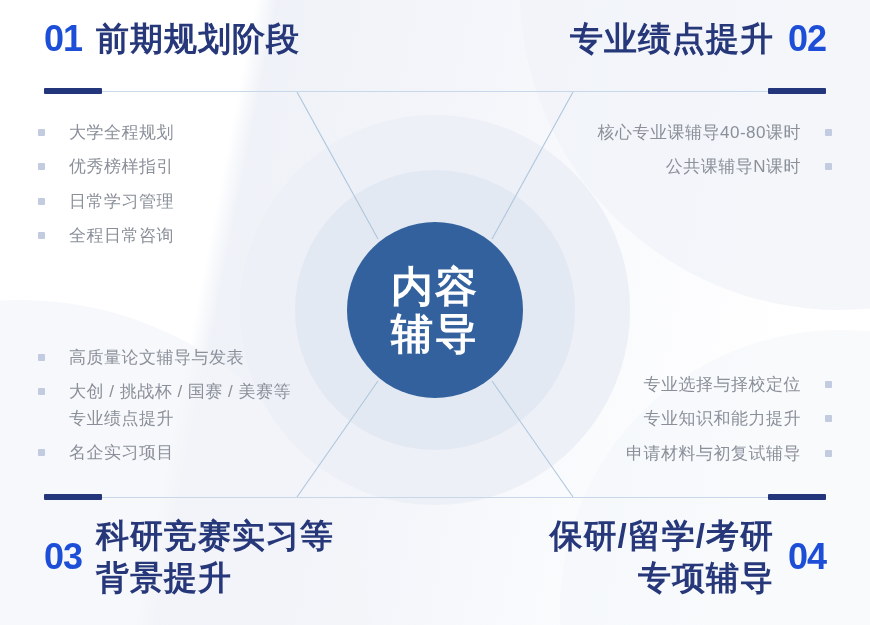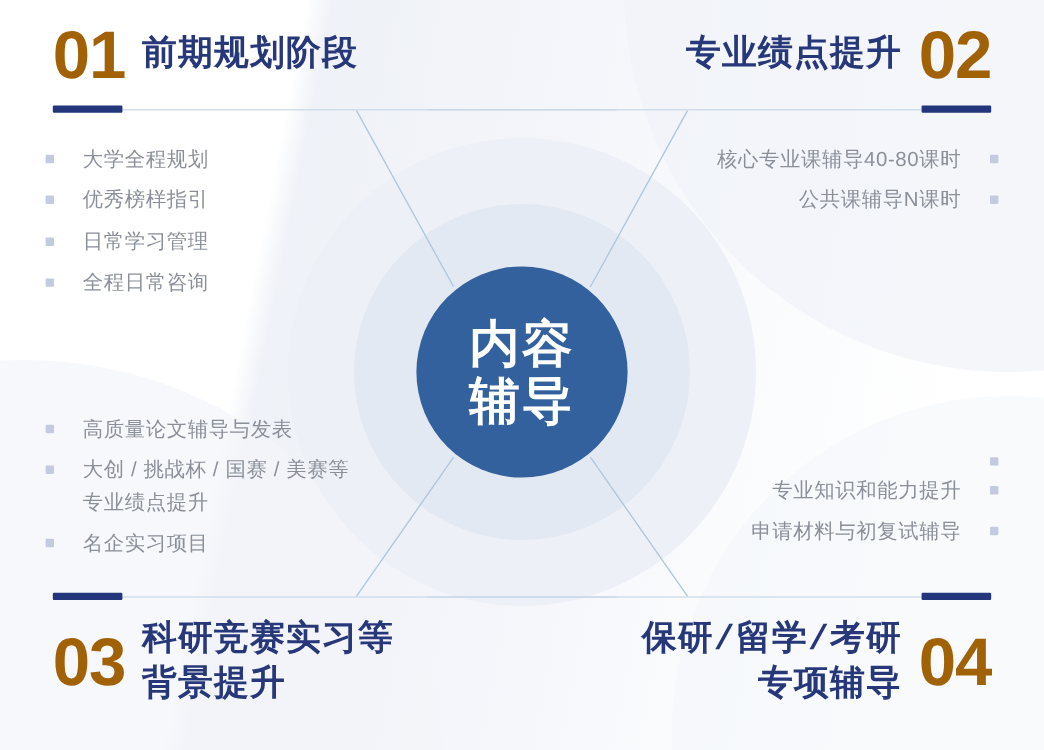--- a/index.html
+++ b/index.html
@@ -40,26 +40,26 @@
   #connectors{position:absolute;left:0;top:0;width:870px;height:625px;}
 
   
   .rule{position:absolute;height:6px;}
   .rule .thick{position:absolute;top:0;height:6px;background:#23357b;border-radius:1px;}
   .rule .thin{position:absolute;top:2.5px;height:1px;background:#c9d8e8;}
 
   
   .qhead{position:absolute;display:flex;align-items:center;gap:14px;}
   .qnum{
-    font-size:56px;font-weight:bold;color:#a16207;line-height:1;
+    font-size:36px;font-weight:bold;color:#1d4ed8;line-height:1;
     letter-spacing:-1px;font-family:"Liberation Sans","DejaVu Sans",sans-serif;
   }
   .qtitle{
-    font-size:29px;font-weight:bold;color:#27387a;line-height:1.28;
-    letter-spacing:1px;white-space:pre-line;font-family:Liberation Mono, monospace;
+    font-size:33px;font-weight:bold;color:#27387a;line-height:1.28;
+    letter-spacing:1px;white-space:pre-line;
   }
   .qhead.right{flex-direction:row;}
   .qhead.right .qtitle{text-align:right;}
 
   #head-01{left:44px;top:18px;}
   #head-02{left:auto;right:44px;top:18px;}
   #head-03{left:44px;top:515px;align-items:center;}
   #head-04{right:44px;top:515px;align-items:center;}
 
   
@@ -184,20 +184,21 @@
     </div>
   </div>
 
   <div class="qhead right" id="head-04">
     <span class="qtitle">保研/留学/考研
 专项辅导</span>
     <span class="qnum">04</span>
   </div>
   <div class="qlist right" id="list-04">
     <div class="qitem rightal">
+      <span class="qtext">专业选择与择校定位</span>
       <span class="bullet"></span>
     </div>
     <div class="qitem rightal">
       <span class="qtext">专业知识和能力提升</span>
       <span class="bullet"></span>
     </div>
     <div class="qitem rightal">
       <span class="qtext">申请材料与初复试辅导</span>
       <span class="bullet"></span>
     </div>

